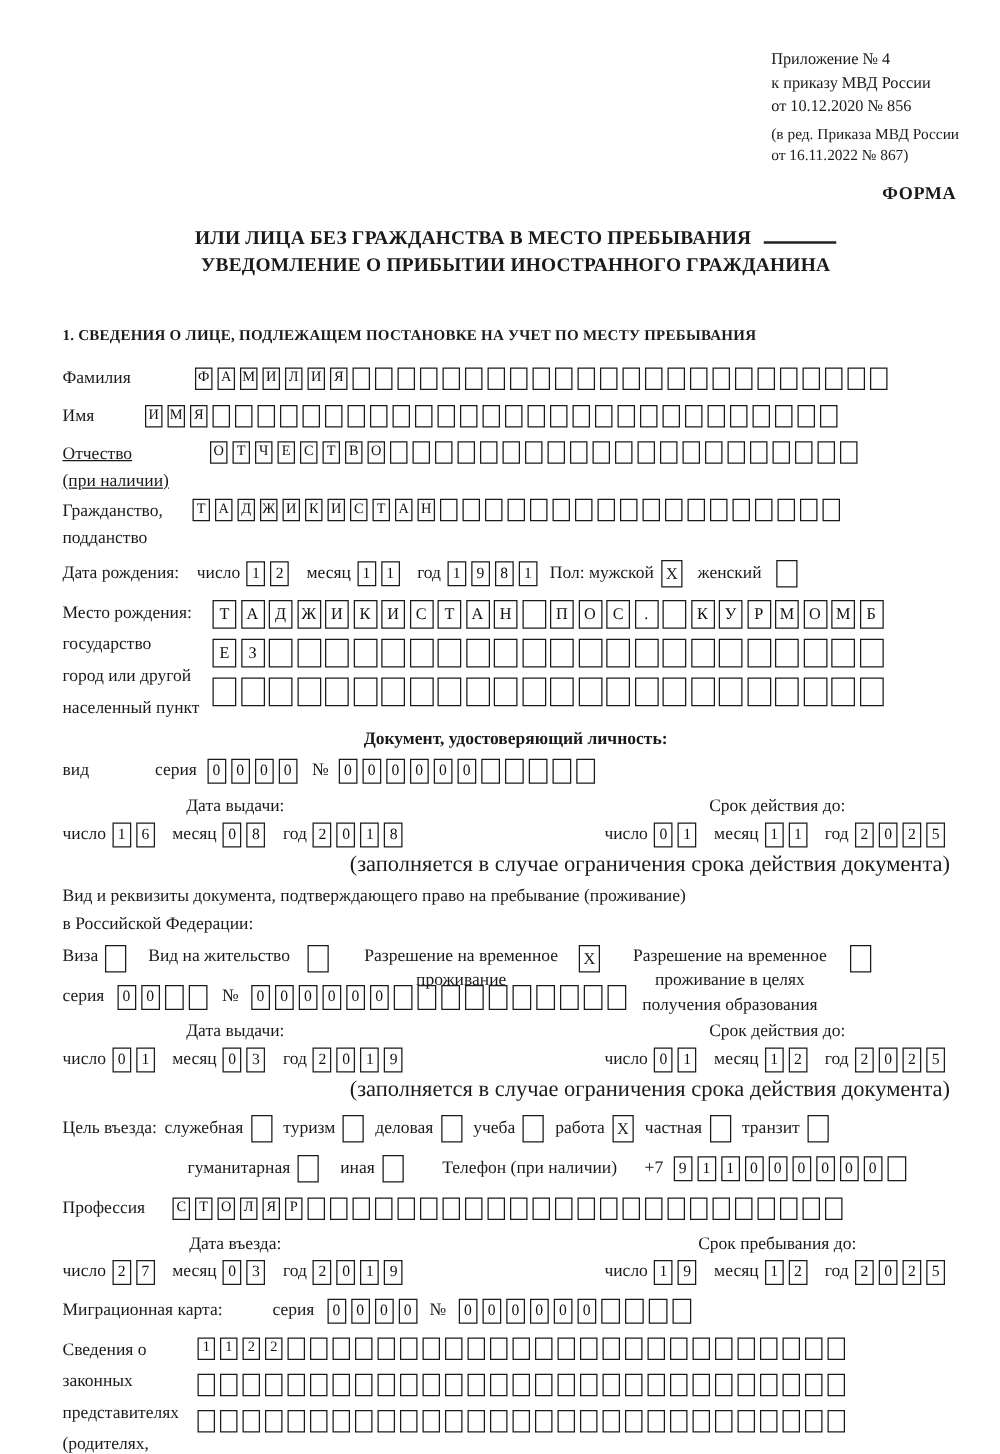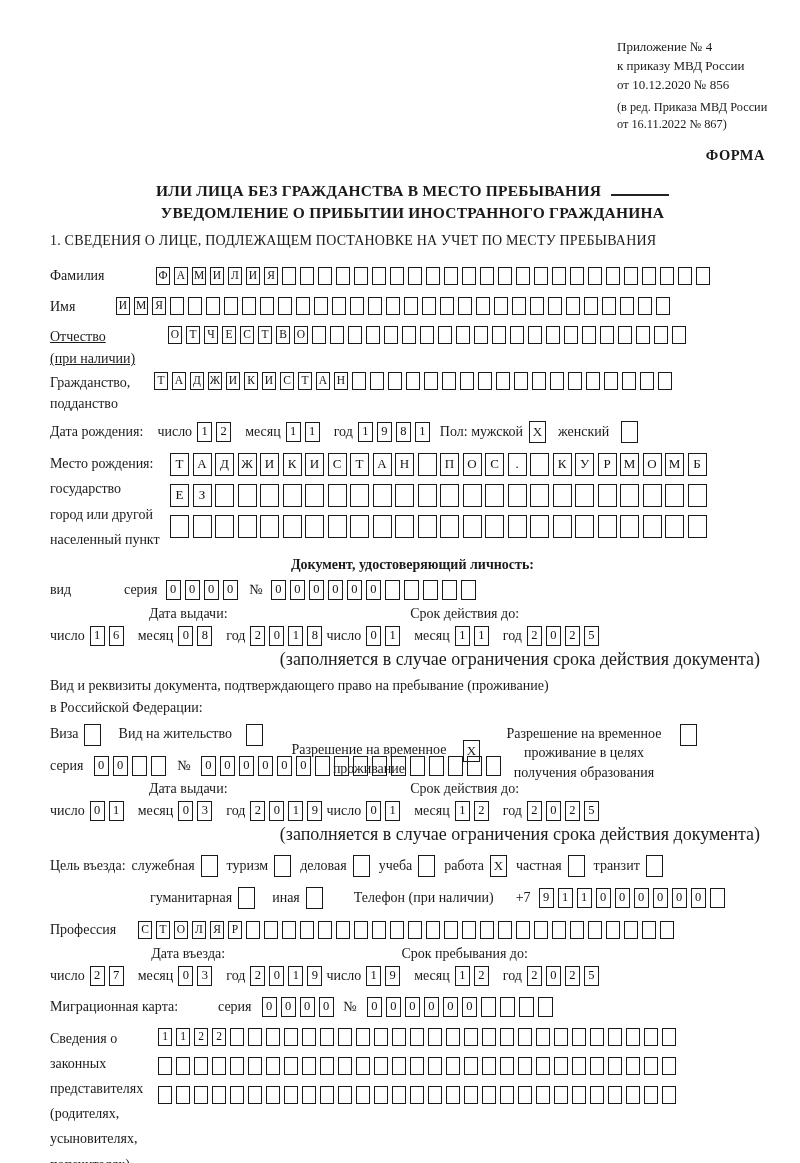--- a/index.html
+++ b/index.html
@@ -11,21 +11,21 @@
   .page { width:800px; height:1163px; padding:38px 25px 0 50px; }
 
   
   .hdr-block { margin-left:567px; width:200px; font-size:13px; line-height:1.45; }
   .hdr-block .ed { font-size:12.3px; margin-top:4px; line-height:1.4; }
   .form-label { text-align:right; font-weight:bold; font-size:14.5px; margin:14px 10px 0 0; letter-spacing:.5px; }
 
   
   .title { text-align:center; font-weight:bold; font-size:15.5px; line-height:1.45; margin-top:16px; letter-spacing:.2px; }
   .t-underline { display:inline-block; width:58px; border-bottom:2px solid #222; height:14px; margin-left:10px; }
-  .sec-heading { font-weight:normal; font-size:14px; margin-top:8px; letter-spacing:.2px; }
+  .sec-heading { font-weight:bold; font-size:12px; margin-top:36px; letter-spacing:.2px; }
 
   
   .frow { display:flex; align-items:flex-start; margin-top:8px; }
   .frow.ac { align-items:center; }
   .lbl { flex-shrink:0; line-height:1.55; }
   .boxes { white-space:nowrap; line-height:1; }
 
   
   .bx {
     display:inline-block; border:1.5px solid #1a1a1a; text-align:center;
@@ -36,21 +36,21 @@
   .bx-m  { width:15px; height:20px; font-size:12.5px; line-height:17px; margin-right:4px; }
   .bx-l  { width:19px; height:23px; font-size:13px;   line-height:20px; margin-right:3.5px; }
   .cb {
     display:inline-block; width:17px; height:22px; border:1.5px solid #1a1a1a;
     text-align:center; font-size:13px; line-height:19px; vertical-align:middle;
     flex-shrink:0;
   }
   .gap14 { display:inline-block; width:14px; }
 
   
-  .daterow2 { display:flex; margin-top:5px; width:710px; }
+  .daterow2 { display:flex; justify-content:space-between; margin-top:10px; width:710px; }
   .datecol  { }
   .datehdr  { text-align:center; margin-bottom:4px; }
   .dgroup   { display:flex; align-items:center; white-space:nowrap; }
   .dgroup .dl { margin-right:5px; }
   .dgroup .dm { margin:0 5px 0 10px; }
   .note { text-align:right; font-size:18px; margin-top:3px; width:710px; }
 
   
   .opt-row { display:flex; align-items:flex-start; margin-top:8px; width:725px; }
   .opt { display:flex; align-items:flex-start; }
@@ -185,21 +185,21 @@
 
   <div class="opt-row">
     <span class="opt">
       <span class="olbl">Виза</span>
       <span class="cb" style="margin-left:5px;"></span>
     </span>
     <span class="opt" style="margin-left:18px;">
       <span class="olbl">Вид на жительство</span>
       <span class="cb" style="margin-left:14px;"></span>
     </span>
-    <span class="opt" style="margin-left:22px;margin-top:16px;">
+    <span class="opt" style="margin-left:22px;">
       <span class="olbl opt-c" style="width:168px;">Разрешение на временное проживание</span>
       <span class="cb" style="margin-left:10px;">X</span>
     </span>
     <span class="opt" style="margin-left:18px;">
       <span class="olbl opt-c" style="width:172px;">Разрешение на временное проживание в целях получения образования</span>
       <span class="cb" style="margin-left:10px;"></span>
     </span>
   </div>
 
   <div class="frow ac" style="margin-top:-26px;">

